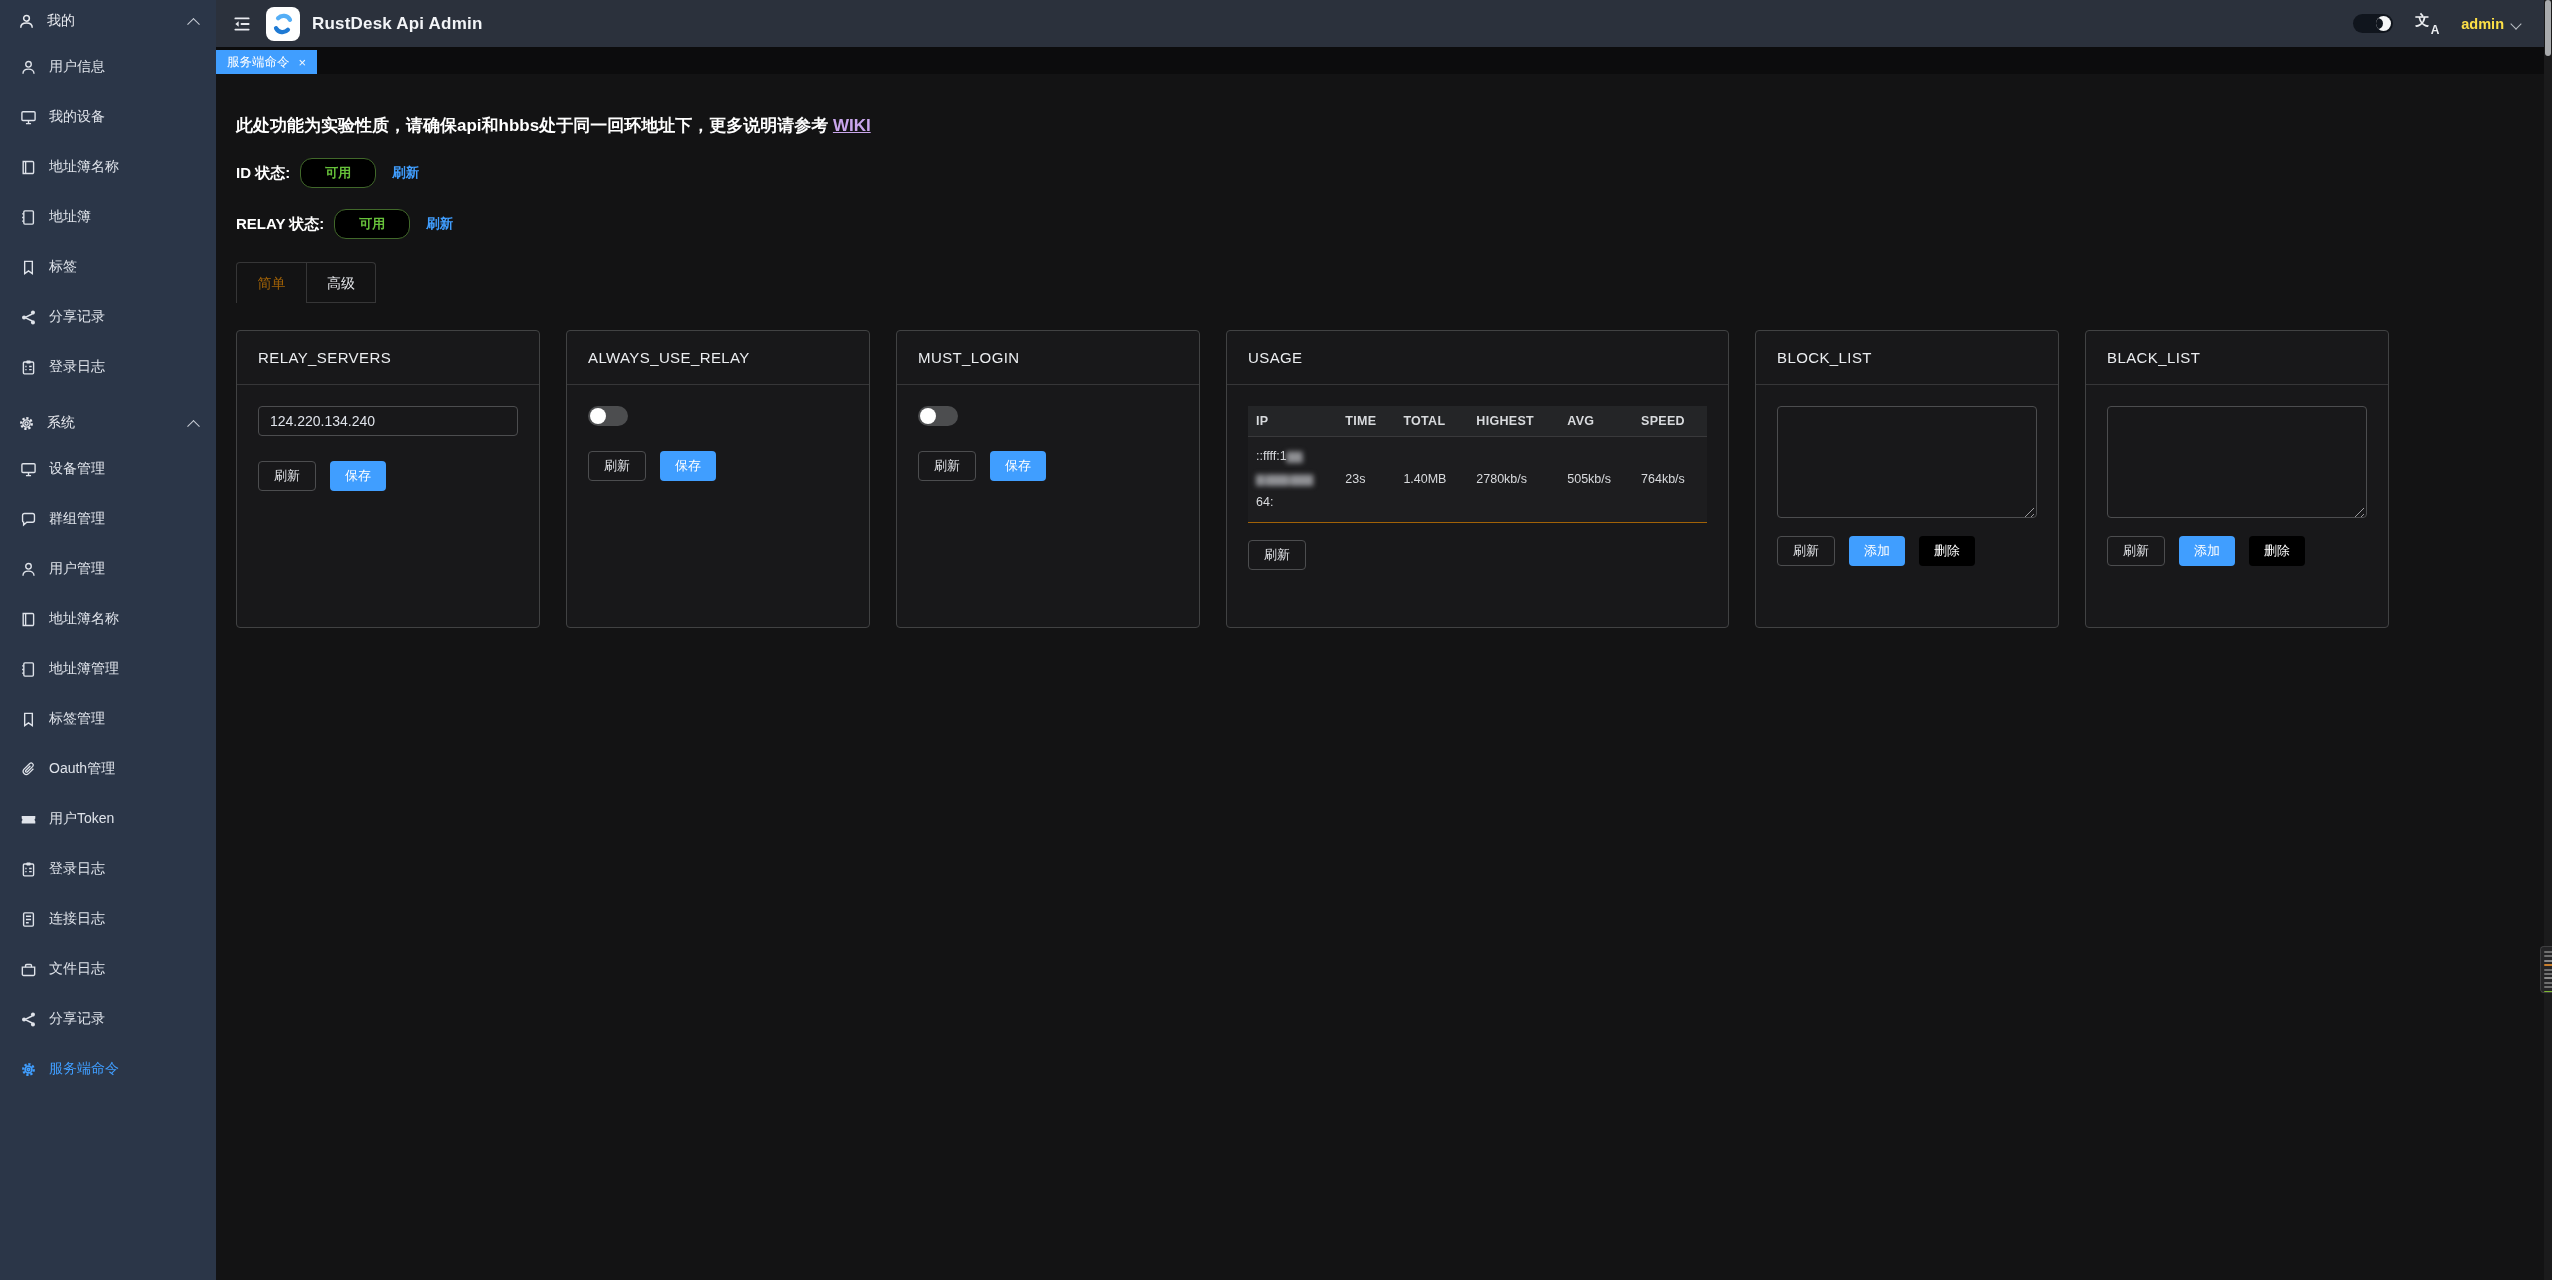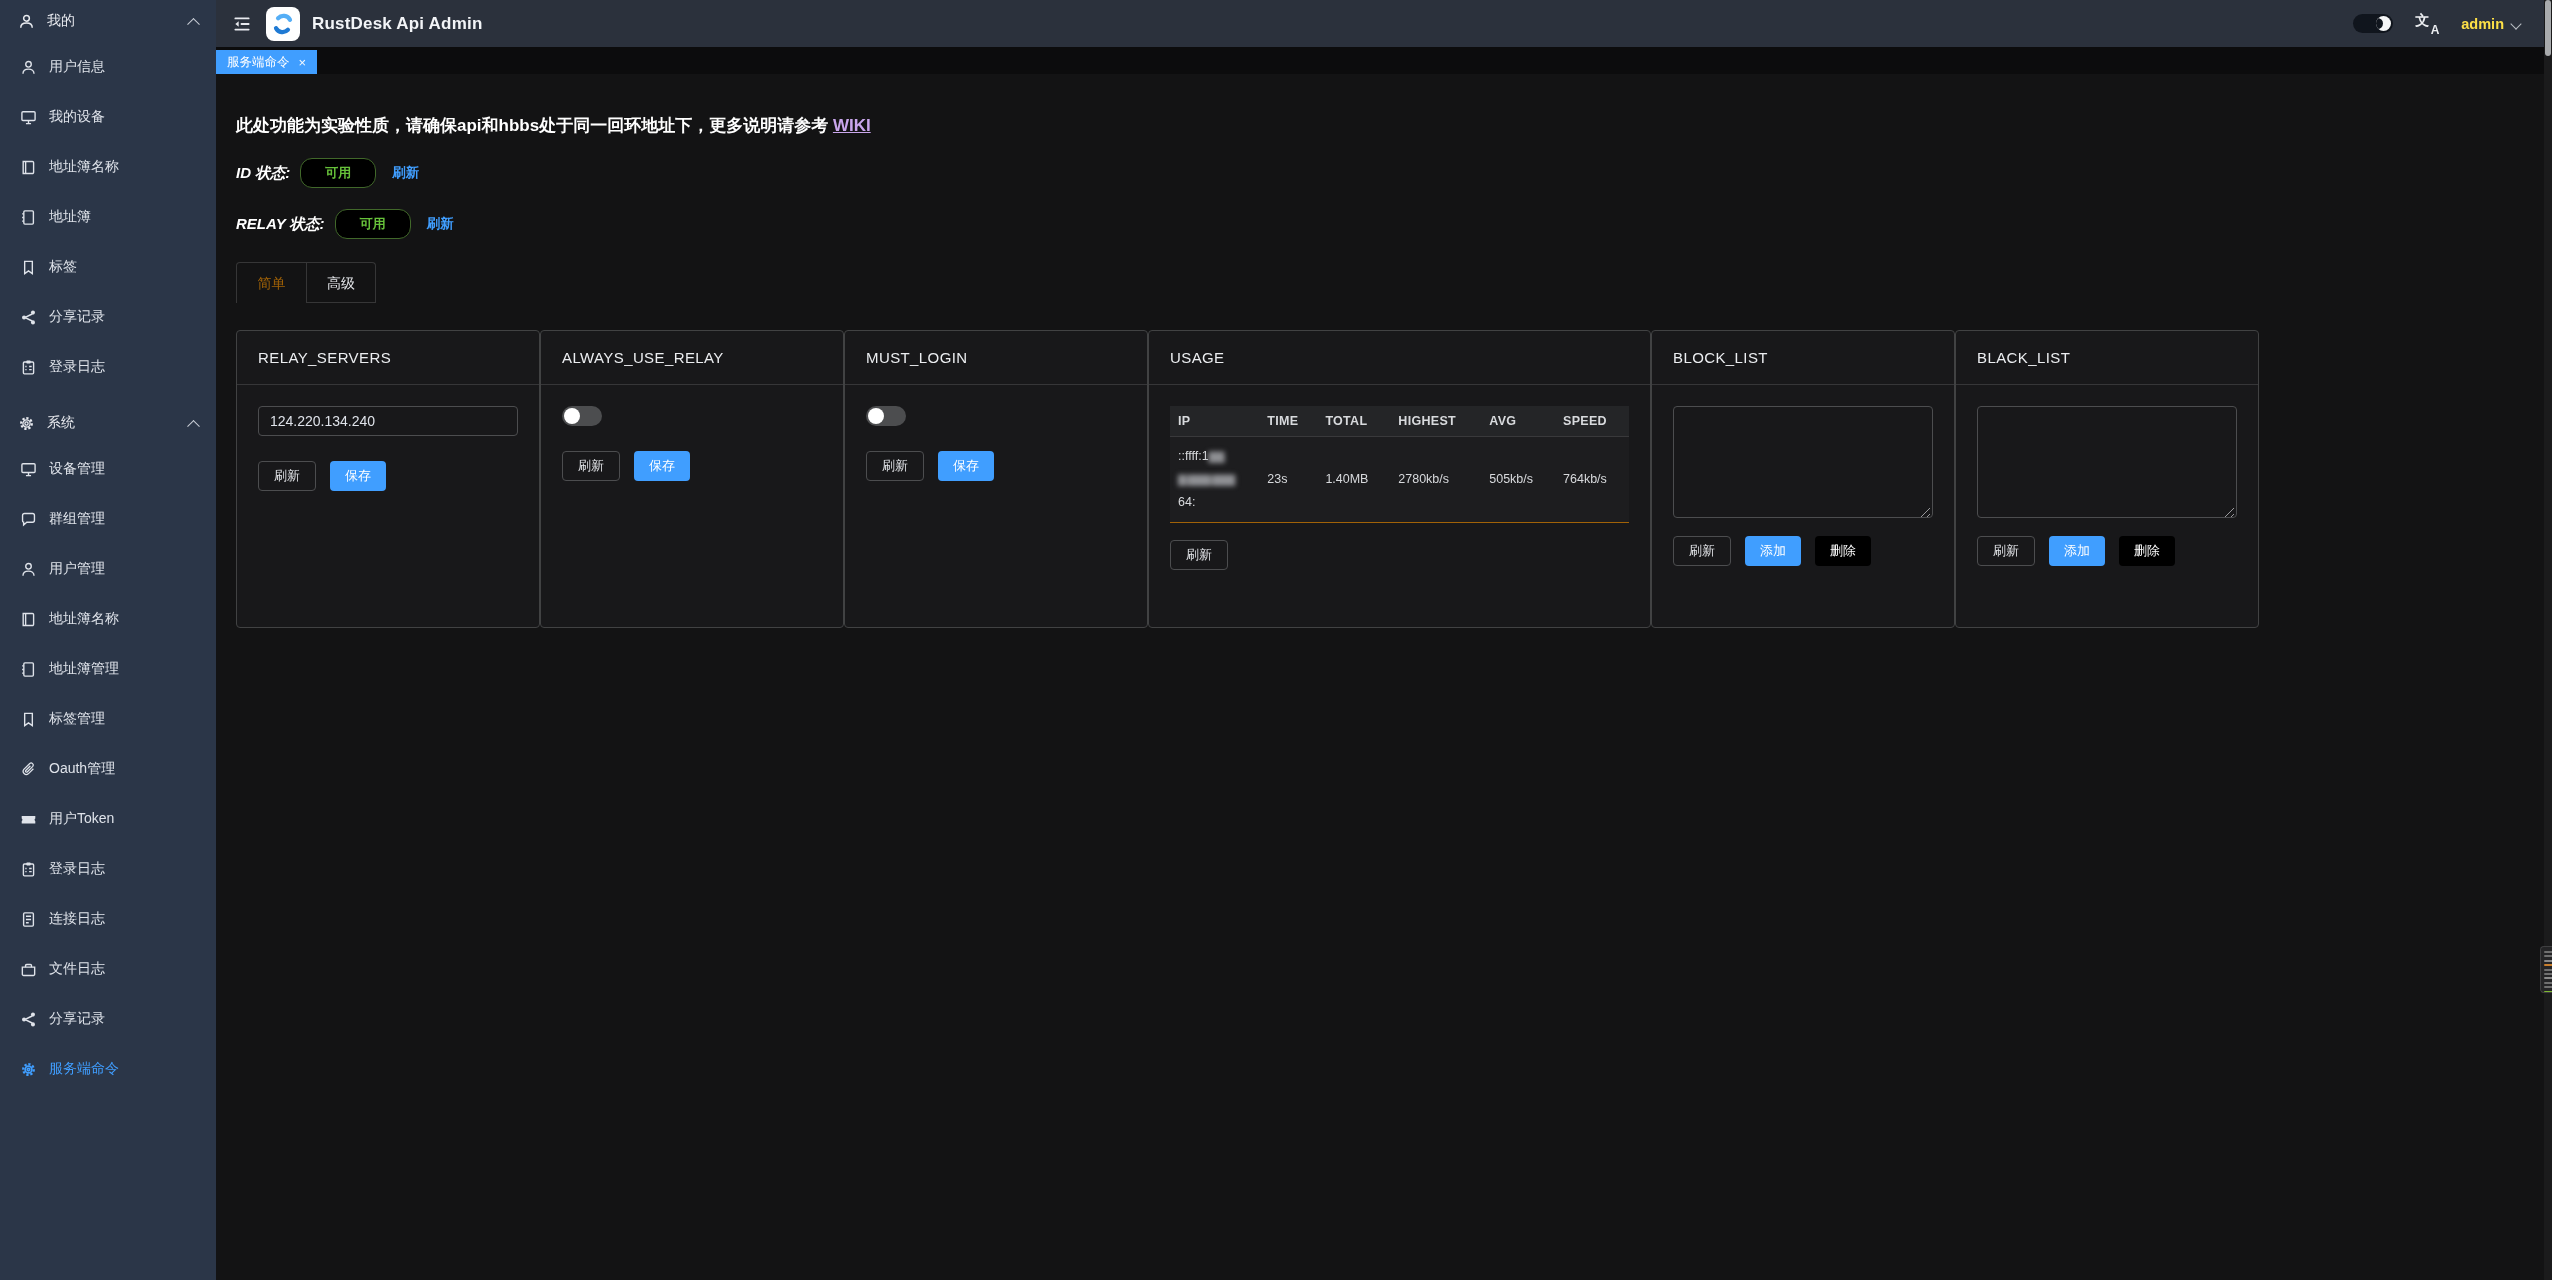--- a/index.html
+++ b/index.html
@@ -41,32 +41,32 @@
   .user-menu .chev { border-color:#b9bdc4; width:8px; height:8px; }
 
   
   .route-tab { margin-left:0; height:24px; background:#409eff; color:#fff; font-size:12.5px; display:inline-flex; align-items:center; gap:9px; padding:0 11px; cursor:pointer; }
   .route-tab .close { font-size:13px; line-height:1; opacity:.95; }
 
   
   .notice { font-size:17px; font-weight:bold; color:#ffffff; }
   .notice a { color:#c9a6ec; text-decoration:underline; font-weight:bold; cursor:pointer; }
   .status-row { margin-top:21px; display:flex; align-items:center; }
-  .status-label { font-size:15px; font-weight:bold; color:#ffffff;font-style:italic; }
+  .status-label { font-size:15px; font-weight:bold; color:#ffffff; }
   .badge-success { margin-left:10px; padding:5px 24px; font-size:13px; font-weight:bold; color:#67c23a; background:#000000; border:1px solid #41682a; border-radius:12px; }
   .link-refresh { margin-left:16px; font-size:13.5px; font-weight:bold; color:#409eff; cursor:pointer; }
 
   
   .mode-tabs { margin-top:23px; display:inline-flex; border:1px solid #363637; border-bottom:none; border-radius:4px 4px 0 0; }
   .mode-tab { width:69px; height:40px; line-height:40px; text-align:center; font-size:14px; color:#e3e5e9; border-bottom:1px solid #363637; cursor:pointer; }
   .mode-tab + .mode-tab { border-left:1px solid #363637; }
   .mode-tab.active { color:#a16207; border-bottom-color:transparent; }
 
   
-  .cards { margin-top:27px; display:flex; align-items:flex-start; }
+  .cards { margin-top:27px; display:flex; gap:26px; align-items:flex-start; }
   .card { width:304px; height:298px; background:#18181a; border:1px solid #414243; border-radius:4px; }
   .card.wide { width:503px; }
   .card-head { height:54px; display:flex; align-items:center; padding:0 21px; border-bottom:1px solid #363638; font-size:15px; color:#eceef1; letter-spacing:.4px; }
   .card-body { padding:21px; }
   .ipt { width:100%; height:30px; background:transparent; border:1px solid #4c4d4f; border-radius:4px; color:#dfe3ea; font-size:14px; padding:0 11px; font-family:inherit; }
   .btn-row { display:flex; gap:14px; margin-top:25px; }
   .btn { height:30px; padding:0 15px; border-radius:4px; font-size:13px; display:inline-flex; align-items:center; justify-content:center; cursor:pointer; font-family:inherit; }
   .btn.plain { background:transparent; border:1px solid #4c4d4f; color:#e3e5e9; }
   .btn.primary { background:#409eff; border:none; color:#ffffff; }
   .btn.danger { background:#000000; border:none; color:#ffffff; }

